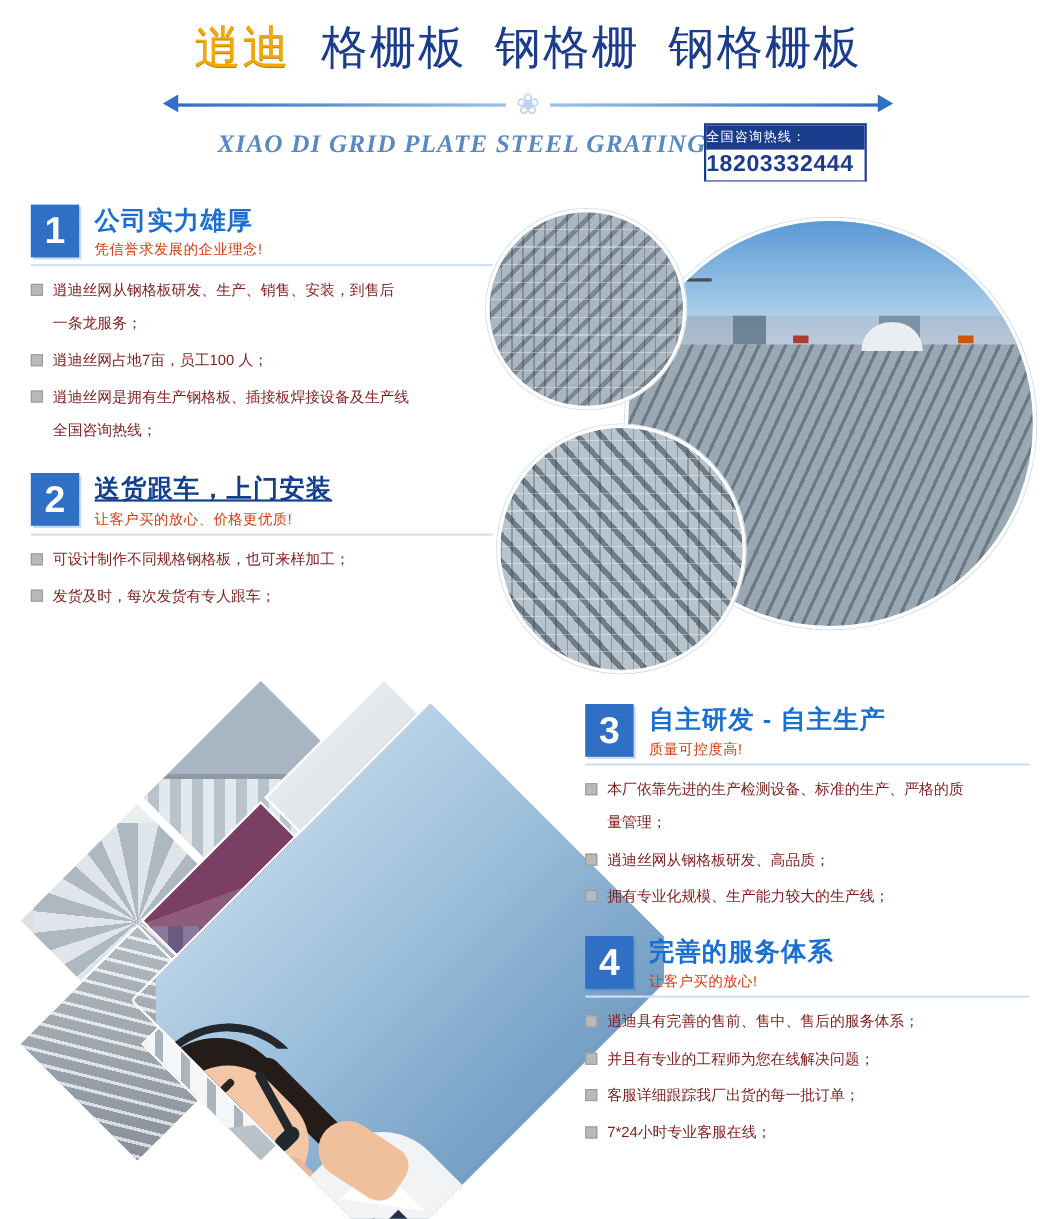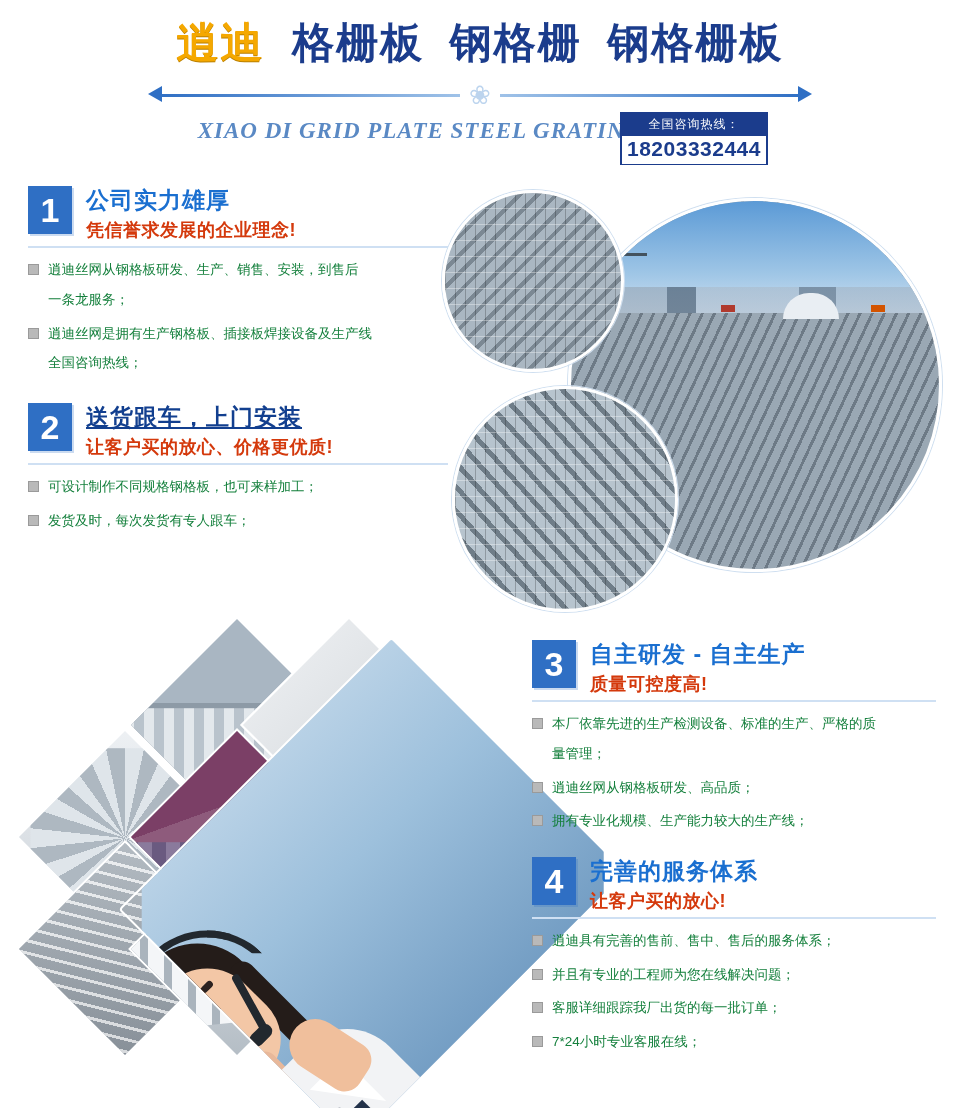--- a/index.html
+++ b/index.html
@@ -20,21 +20,21 @@
     position: relative;
     width: 960px;
     height: 165px;
     background: #ffffff;
     overflow: hidden;
   }
   .header-title {
     text-align: center;
     padding-top: 22px;
     font-size: 42px;
-    font-weight: bold;
+    font-weight: normal;
     letter-spacing: 2px;
     line-height: 1;
     white-space: nowrap;
   }
   .header-title .brand {
     color: #f5a800;
     margin-right: 14px;
     text-shadow: 0 1px 0 #b97f00;
   }
   .header-title .kw {
@@ -100,26 +100,26 @@
     font-family: "Liberation Serif", serif;
     font-style: italic;
     font-weight: bold;
     font-size: 23px;
     color: #5a89c4;
     letter-spacing: 1px;
     padding-right: 120px;
   }
   .hotline {
     position: absolute;
-    right: 192px;
+    right: 172px;
     top: -2px;
     width: 148px;
     border: 2px solid #1b3c8c;
     box-sizing: border-box;
-    text-align: center;
+    text-align: left;
     background: #ffffff;
   }
   .hotline .hl-top {
     background: #1b3c8c;
     color: #ffffff;
     font-size: 12px;
     padding: 2px 0 3px;
     letter-spacing: 1px;
   }
   .hotline .hl-num {
@@ -154,41 +154,41 @@
   .head-main {
     color: #1a6fd0;
     font-size: 23px;
     font-weight: bold;
     letter-spacing: 1px;
     line-height: 1.15;
   }
   .head-main.dark { color: #123f8f; text-decoration: underline; }
   .head-sub {
     color: #d4390c;
-    font-size: 18px;
-    font-weight: bold;
+    font-size: 13px;
+    font-weight: normal;
     margin-top: 5px;
     letter-spacing: 0.5px;
   }
   .head-underline {
     height: 2px;
     background: #cfe0f3;
     margin-top: 4px;
   }
 
   
   .bullets {
     list-style: none;
     margin: 12px 0 0 0;
     padding: 0;
   }
   .bullets li {
     position: relative;
     padding-left: 20px;
-    color: #15803d;
+    color: #7f1d1d;
     font-size: 13.5px;
     line-height: 1.45;
     margin-bottom: 14px;
   }
   .bullets li::before {
     content: "";
     position: absolute;
     left: 0;
     top: 4px;
     width: 9px;
@@ -599,20 +599,23 @@
       <div class="head-text">
         <div class="head-main">公司实力雄厚</div>
         <div class="head-sub">凭信誉求发展的企业理念!</div>
       </div>
     </div>
     <div class="head-underline"></div>
     <ul class="bullets">
       <li>
         <span>逍迪丝网从钢格板研发、生产、销售、安装，到售后</span>
         <span class="l2">一条龙服务；</span>
+      </li>
+      <li>
+        <span>逍迪丝网占地7亩，员工100 人；</span>
       </li>
       <li>
         <span>逍迪丝网是拥有生产钢格板、插接板焊接设备及生产线</span>
         <span class="l2">全国咨询热线；</span>
       </li>
     </ul>
   </div>
 
   <div class="blk2">
     <div class="sec-head">

